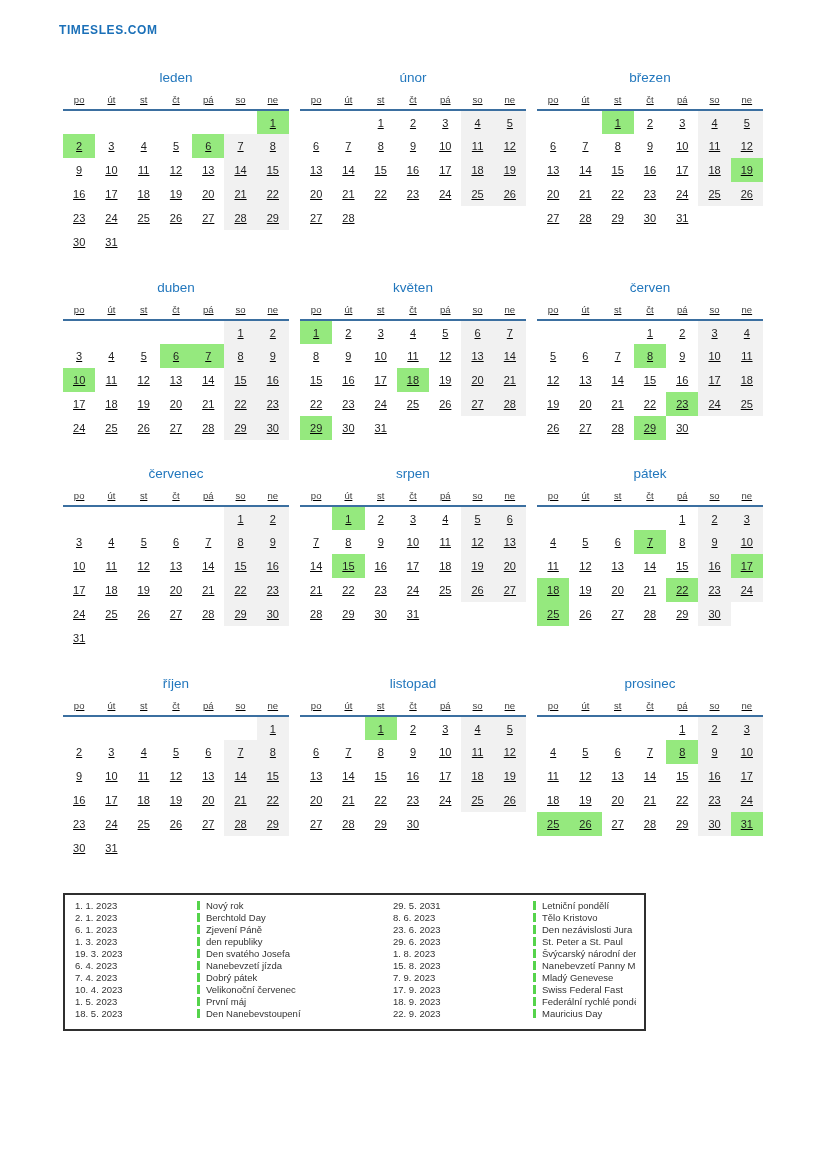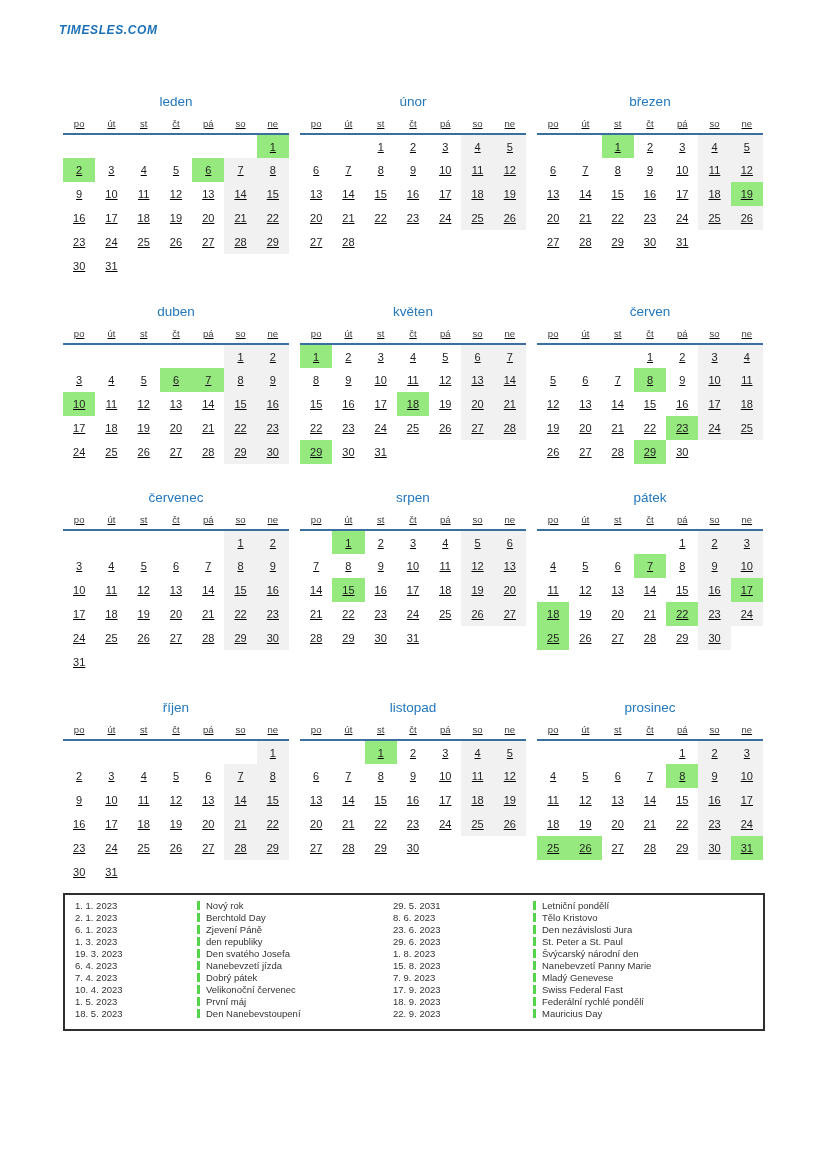--- a/index.html
+++ b/index.html
@@ -4,36 +4,36 @@
 <style>
   * { margin:0; padding:0; box-sizing:border-box; }
   html,body { background:#ffffff; }
   body { font-family:"Liberation Sans","DejaVu Sans",sans-serif; }
   .page { position:relative; width:827px; height:1169px; background:#fff; overflow:hidden; }
 
   header { position:absolute; top:20px; left:59px; right:59px;
            display:flex; justify-content:space-between; align-items:flex-start; }
   .page-title { font-size:17px; font-weight:600; color:#333; letter-spacing:0.2px; }
   .site-link { font-size:12px; font-weight:600; color:#1b70b8; letter-spacing:0.6px;
-               text-decoration:none; margin-top:3px; cursor:pointer;font-style:italic; }
+               text-decoration:none; margin-top:3px; cursor:pointer; }
 
   .months-grid { position:absolute; top:70px; left:63px; width:700px;
                  display:grid; grid-template-columns:226px 226px 226px;
-                 column-gap:11px; row-gap:26px;margin-top:24px; }
+                 column-gap:11px; row-gap:26px; }
   .month { width:226px; }
   .month-title { text-align:center; color:#2277bd; font-size:13.5px; margin-bottom:5px; }
   .month table { width:100%; border-collapse:collapse; table-layout:fixed;text-decoration:underline; }
   .month thead th { font-size:9.5px; font-weight:400; color:#3d3d3d;
                     height:20px; vertical-align:bottom; padding-bottom:4px;
                     border-bottom:2px solid #3b6fa0; }
   .month td { height:24px; text-align:center; font-size:11px; color:#1f1f1f; }
   .month td.weekend { background:#f1f1f1; }
   .month td.holiday { background:#95e97e; }
 
-  .holidays-box { position:absolute; top:893px; left:63px; width:702px; height:138px;
+  .holidays-box { position:absolute; top:893px; left:63px; width:583px; height:138px;
                   border:2px solid #2f2f2f; padding:5px 8px 9px 10px;
                   display:grid; grid-template-columns:122px 196px 140px auto;
                   align-content:start; font-size:9.5px; line-height:12px; color:#333; }
   .hcell { white-space:nowrap; overflow:hidden; }
   .hbar { display:inline-block; width:3px; height:9px; background:#55d34b;
           margin-right:6px; vertical-align:-1px; }
 </style>
 </head>
 <body>
 

